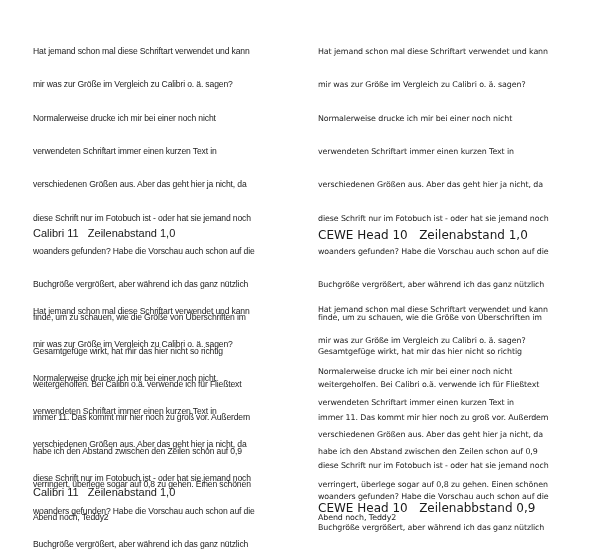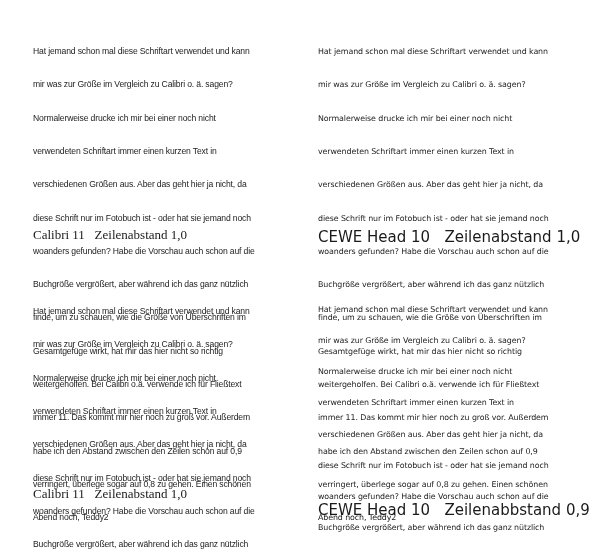--- a/index.html
+++ b/index.html
@@ -2,22 +2,22 @@
 <html><head>
 <meta charset="utf-8">
 <style>
   html, body { margin: 0; padding: 0; background: #ffffff; }
   body { width: 600px; height: 551px; position: relative; overflow: hidden; color: #1a1a1a; }
   .panel { position: absolute; width: 270px; }
   .sample { position: absolute; font-size: 8.6px; line-height: 11.1px; white-space: pre; color: #222; }
   .calibri .sample { font-family: "Liberation Sans", sans-serif; letter-spacing: -0.15px; }
   .cewe .sample { font-family: "DejaVu Sans", sans-serif; font-size: 7.9px; letter-spacing: -0.1px; }
   .caption { position: absolute; font-size: 16px; white-space: pre; color: #1a1a1a; }
-  .calibri .caption { font-family: Liberation Serif, serif; font-size: 13px; }
-  .cewe .caption { font-family: "DejaVu Sans", sans-serif; font-size: 15px; }
+  .calibri .caption { font-family: Liberation Sans, sans-serif; font-size: 11px; }
+  .cewe .caption { font-family: "DejaVu Sans", sans-serif; font-size: 12px; }
 </style>
 </head>
 <body>
 
 <div class="panel calibri" style="left:0;top:0;width:300px;height:270px;">
   <div class="sample" style="left:33px;top:24px;">
     <div>Hat jemand schon mal diese Schriftart verwendet und kann</div>
     <div>mir was zur Größe im Vergleich zu Calibri o. ä. sagen?</div>
     <div>Normalerweise drucke ich mir bei einer noch nicht</div>
     <div>verwendeten Schriftart immer einen kurzen Text in</div>

